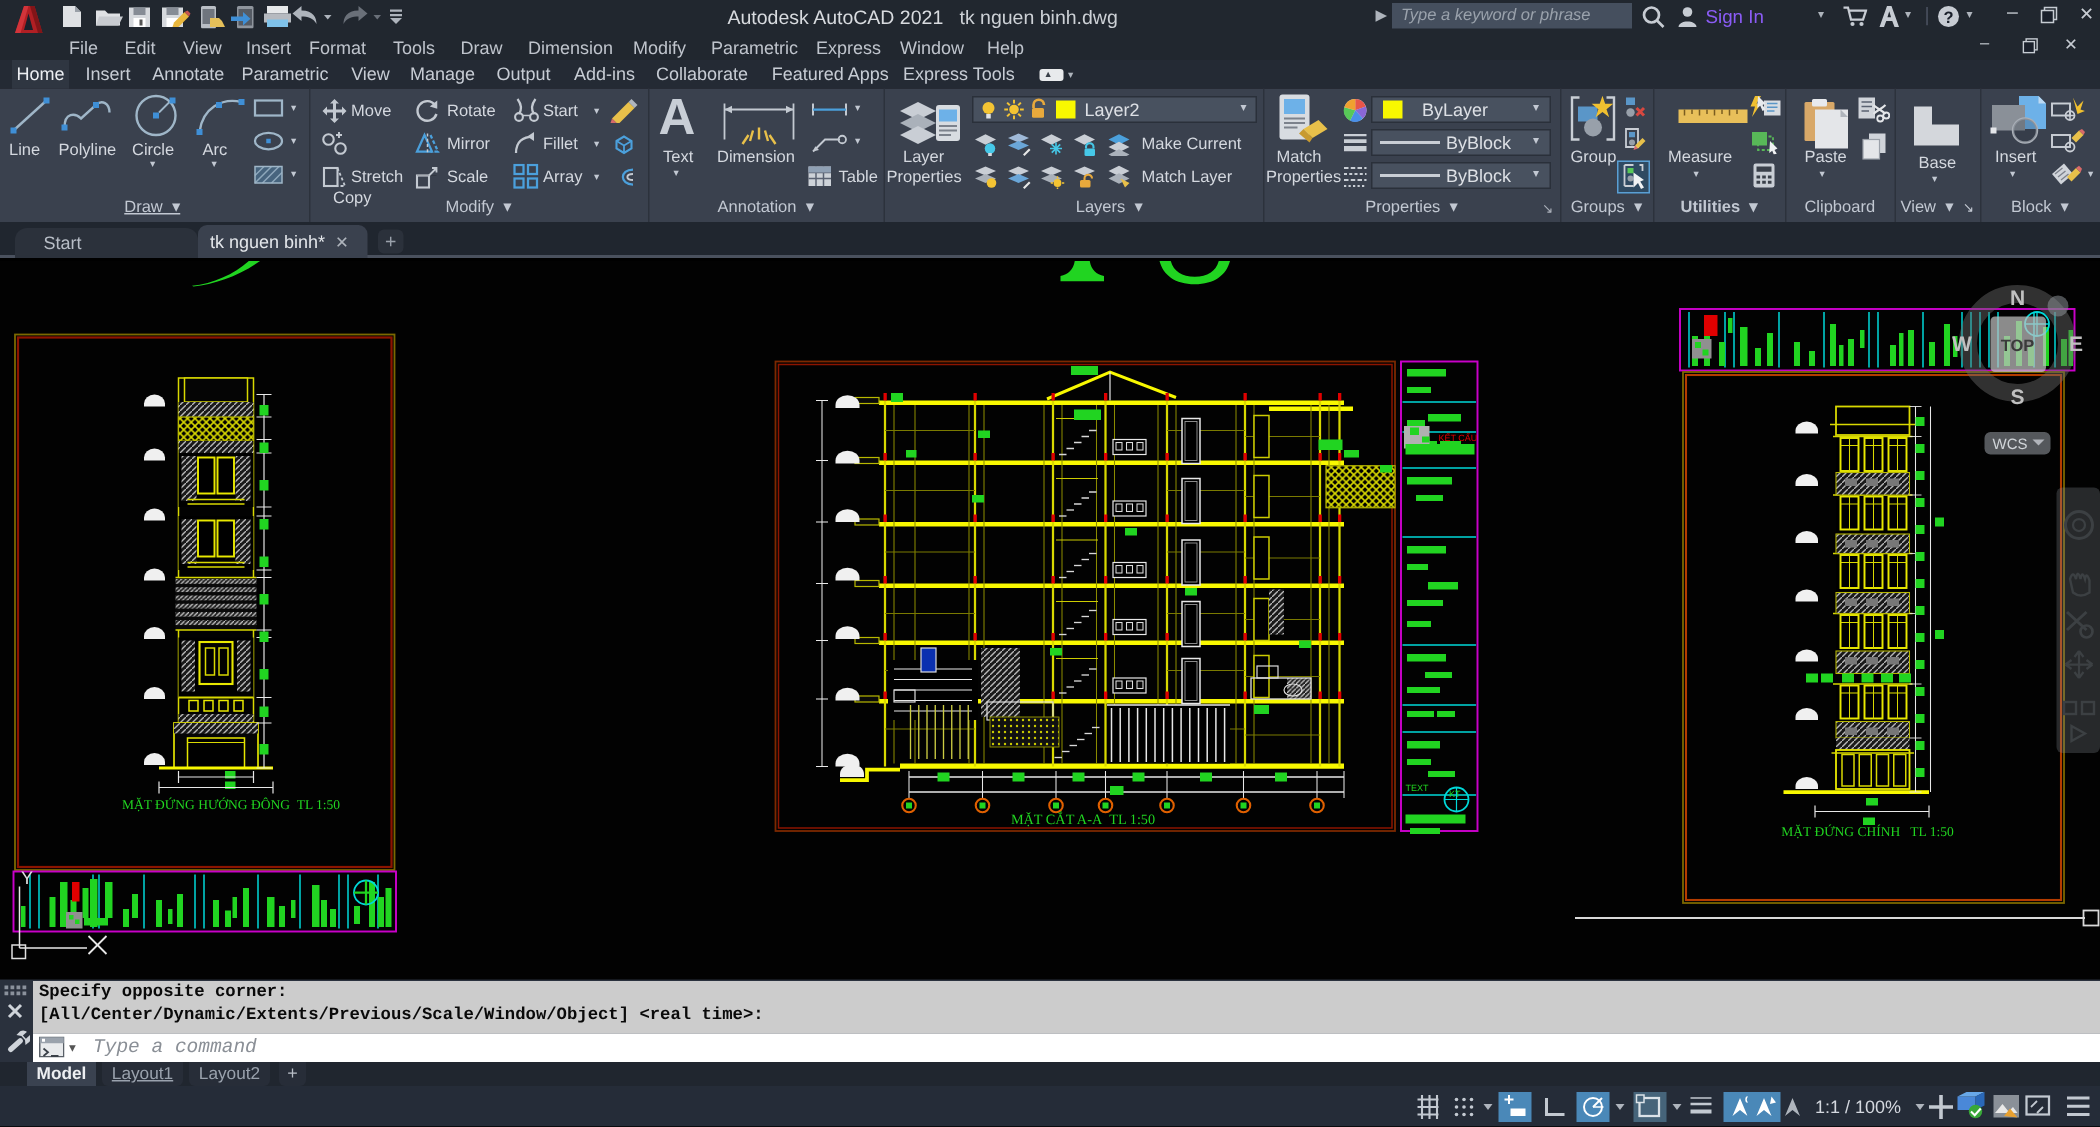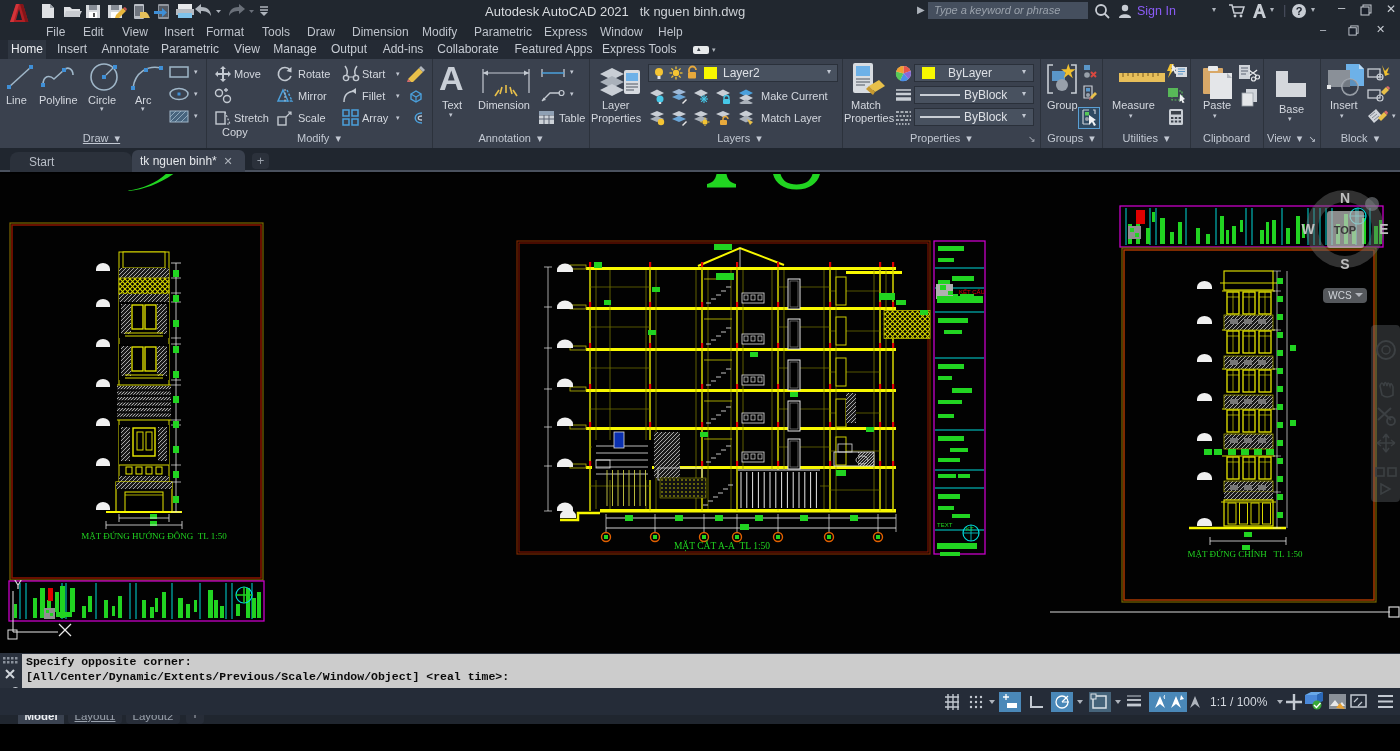--- a/index.html
+++ b/index.html
@@ -20,21 +20,21 @@
 .btext { color:#d4d8df; font-size:11px; }
 
 #filetabs { position:absolute; left:0; top:148px; width:1400px; height:24px; background:#20262f; border-bottom:2px solid #4a515e; }
 
 #canvas { position:absolute; left:0; top:174px; width:1400px; height:479px; background:#020202; }
 
 #cmdarea { position:absolute; left:0; top:653px; width:1400px; height:55px; background:#2a313d; }
 #cmdgray { position:absolute; left:22px; top:1px; width:1378px; height:35px; background:#cccccc; font-family:"Liberation Mono", monospace; font-size:11.5px; color:#0a0a0a; font-weight:bold; }
 #cmdwhite { position:absolute; left:22px; top:36px; width:1378px; height:19px; background:#ffffff; }
 #modeltabs { position:absolute; left:0; top:708px; width:1400px; height:16px; background:#20262f; }
-#statusbar { position:absolute; left:0; top:688px; width:1400px; height:27px; background:#252c38; }
+#statusbar { position:absolute; left:0; top:724px; width:1400px; height:27px; background:#252c38; }
 </style>
 </head>
 <body>
 <div id="app">
   <div id="titlebar">
     
     <svg class="abs" style="left:6px;top:3px" width="26" height="30" viewBox="0 0 26 30">
       <path d="M10 1 L17 1 L25 28 L19 28 L17 21 L9 21 L7 28 L1 28 Z" fill="#b01f24"></path>
       <path d="M13 6 L16 17 L10 17 Z" fill="#1a202b"></path>
       <path d="M10 1 L13 1 L5 28 L1 28 Z" fill="#d8383e" opacity="0.85"></path>
@@ -538,21 +538,21 @@
           <rect x="3" y="3" width="10" height="3.5" fill="#3a404a"></rect>
           <g fill="#3a404a">
             <rect x="3" y="9" width="2.4" height="2"></rect>
             <rect x="6.8" y="9" width="2.4" height="2"></rect>
             <rect x="10.6" y="9" width="2.4" height="2"></rect>
             <rect x="3" y="12.5" width="2.4" height="2"></rect>
             <rect x="6.8" y="12.5" width="2.4" height="2"></rect>
             <rect x="10.6" y="12.5" width="2.4" height="2"></rect>
           </g>
         </svg>
-      <div class="plabel" style="left:0;width:88px;">Utilities &nbsp;▾</div>
+      <div class="plabel" style="left:0;width:88px;font-weight:bold;">Utilities &nbsp;▾</div>
     </div>
     <div class="psep" style="left:1190px"></div>
 
     <div class="panel" style="left:1190px;width:73px;">
       <svg class="abs" style="left:12px;top:6px" width="32" height="38" viewBox="0 0 32 38">
           <rect x="1" y="3" width="20" height="26" rx="1" fill="#d8a868"></rect>
           <rect x="6" y="1" width="10" height="5" rx="1" fill="#e8eaed"></rect>
           <path d="M8 8 L30 8 L30 34 L8 34 Z" fill="#e4e6e9"></path>
           <path d="M25 8 L30 13 L25 13 Z" fill="#b0b5bc"></path>
         </svg>

